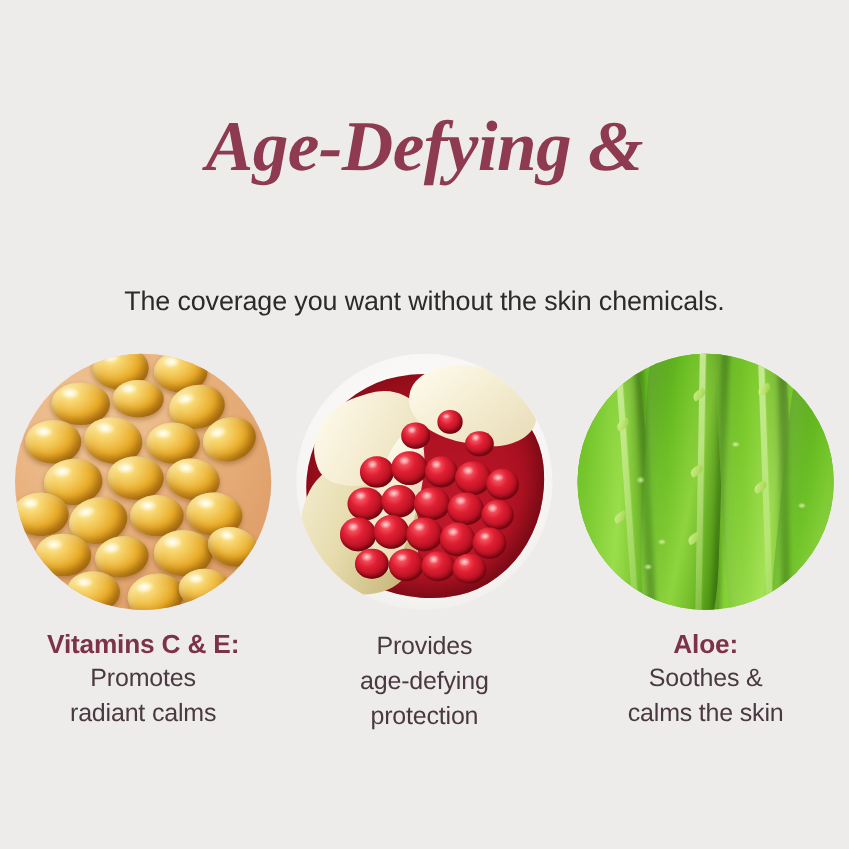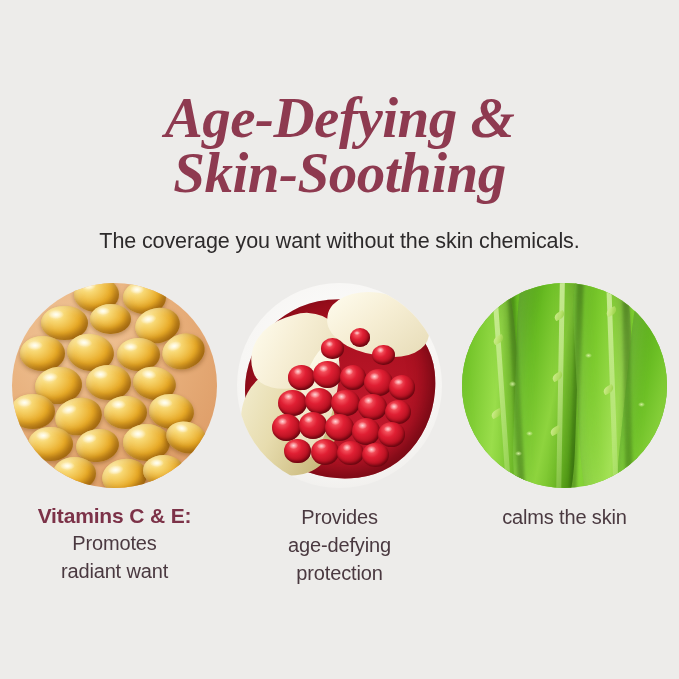--- a/index.html
+++ b/index.html
@@ -263,21 +263,20 @@
     letter-spacing: -0.15px;
   }
 </style>
 </head>
 <body>
 
 <div class="infographic">
 
   <h1 class="headline">
     <span class="headline-line">Age-Defying &amp;</span>
-    <span class="headline-line">Skin-Soothing</span>
   </h1>
 
   <p class="subtitle">The coverage you want without the skin chemicals.</p>
 
   <div class="ingredients">
 
     <div class="ingredient">
       <div class="circle circle-capsules">
         <span class="capsule" style="left:30%;  top:-3%;  width:22%;  height:17%;"></span>
         <span class="capsule" style="left:54%;  top:-1%;  width:21%;  height:16%;"></span>
@@ -299,21 +298,21 @@
         <span class="capsule" style="left:31%;  top:71%;  width:21%;  height:16%; transform:rotate(-8deg);"></span>
         <span class="capsule" style="left:54%;  top:69%;  width:23%;  height:18%;"></span>
         <span class="capsule" style="left:75%;  top:68%;  width:20%;  height:15%; transform:rotate(16deg);"></span>
         <span class="capsule" style="left:20%;  top:85%;  width:21%;  height:16%;"></span>
         <span class="capsule" style="left:44%;  top:86%;  width:22%;  height:17%; transform:rotate(-10deg);"></span>
         <span class="capsule" style="left:64%;  top:84%;  width:20%;  height:15%;"></span>
       </div>
       <div class="caption">
         <span class="caption-title">Vitamins C &amp; E:</span>
         <span class="caption-body">Promotes</span>
-        <span class="caption-body">radiant want</span>
+        <span class="caption-body">radiant calms</span>
       </div>
     </div>
 
     <div class="ingredient">
       <div class="circle circle-pomegranate">
         <span class="pom-body"></span>
         <span class="pom-seedcluster"></span>
         <span class="pom-rind"></span>
         <span class="pom-pith pom-pith-a"></span>
         <span class="pom-pith pom-pith-b"></span>
@@ -367,18 +366,20 @@
         <span class="aloe-tooth" style="left:43%; top:70%;"></span>
         <span class="aloe-tooth" style="left:70%; top:12%;"></span>
         <span class="aloe-tooth" style="left:69%; top:50%;"></span>
         <span class="aloe-dot" style="left:23%; top:48%;"></span>
         <span class="aloe-dot" style="left:31%; top:72%;"></span>
         <span class="aloe-dot" style="left:26%; top:82%;"></span>
         <span class="aloe-dot" style="left:60%; top:34%;"></span>
         <span class="aloe-dot" style="left:86%; top:58%;"></span>
       </div>
       <div class="caption">
+        <span class="caption-title">Aloe:</span>
+        <span class="caption-body">Soothes &amp;</span>
         <span class="caption-body">calms the skin</span>
       </div>
     </div>
 
   </div>
 </div>
 
 </body></html>

